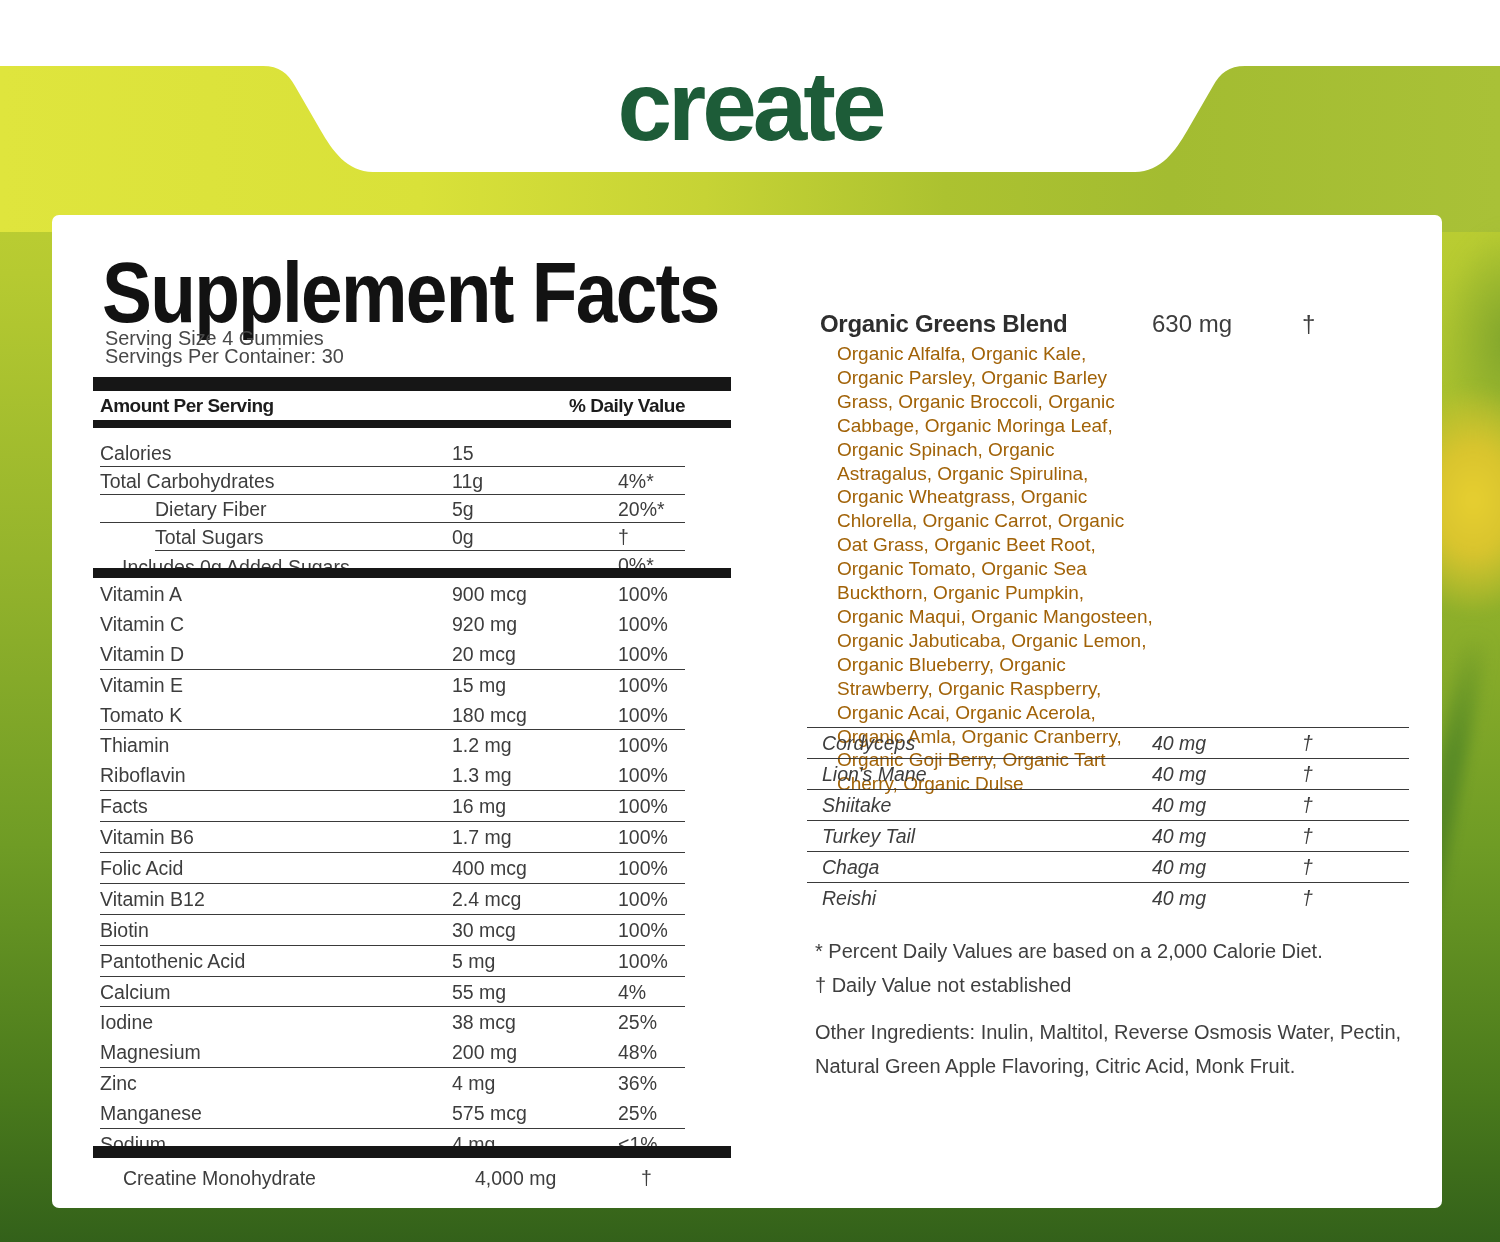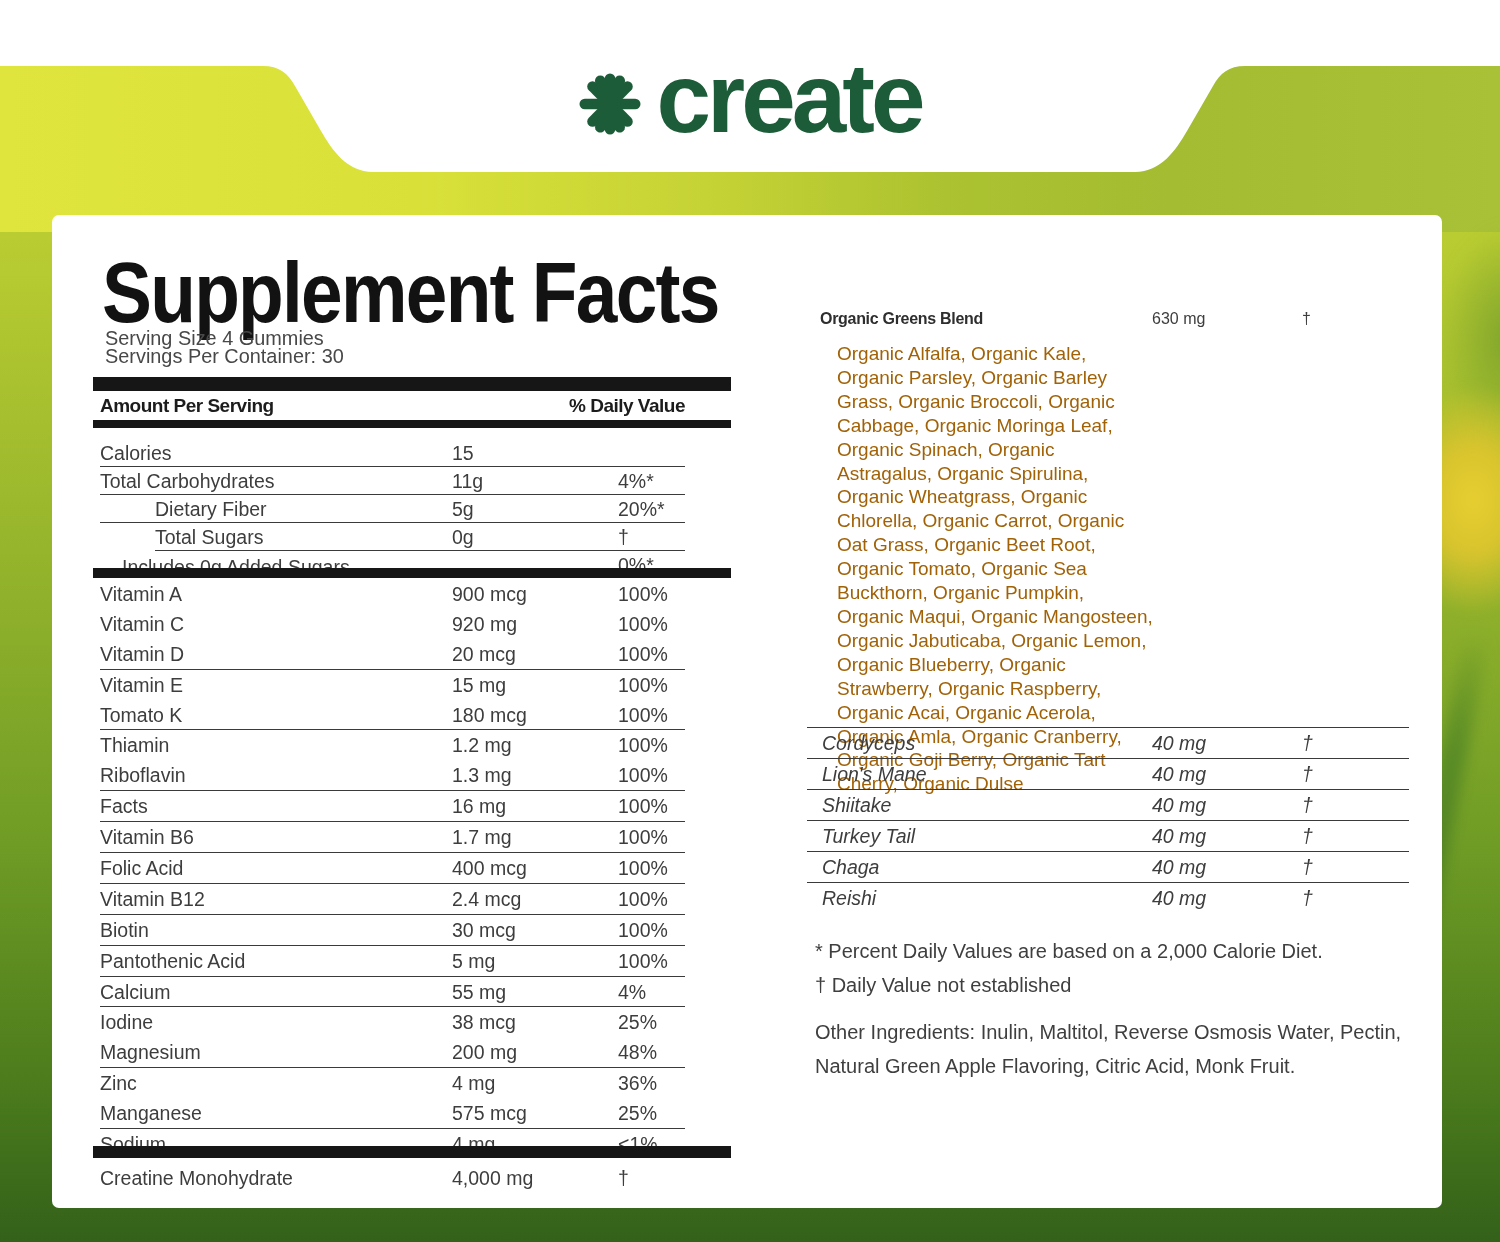--- a/index.html
+++ b/index.html
@@ -13,21 +13,21 @@
   .bg-leaf{position:absolute;left:1440px;top:225px;width:140px;height:230px;border-radius:50%;
     background:radial-gradient(closest-side,#7fa42c 0%,rgba(127,164,44,0) 100%);filter:blur(8px);}
   .bg-flower{position:absolute;left:1388px;top:385px;width:170px;height:230px;border-radius:50%;
     background:radial-gradient(closest-side,#e7cf30 0%,#d9c42e 45%,rgba(200,190,45,0) 100%);filter:blur(6px);}
   .bg-stem{position:absolute;left:1418px;top:630px;width:26px;height:480px;
     background:linear-gradient(to bottom,rgba(80,130,35,0) 0%,#5a8c26 25%,#47771f 75%,rgba(60,100,30,0) 100%);
     transform:rotate(11deg);filter:blur(7px);}
   
   .hdr-svg{position:absolute;left:0;top:0;}
   .logo{position:absolute;left:0;top:52px;width:100%;height:100px;
-        display:flex;justify-content:center;align-items:center;gap:16px;}
+        display:flex;justify-content:center;align-items:center;gap:16px;flex-direction:column;}
   .logo-text{font-size:98px;font-weight:700;letter-spacing:-4px;line-height:1;
              transform:translateY(-4px);}
   .logo-ast{transform:translateY(2px);}
   
   .card{position:absolute;left:52px;top:215px;width:1390px;height:993px;background:#ffffff;color:#3d3d3d;border-radius:7px;}
   .sf-title{position:absolute;left:50px;top:34px;font-size:86px;font-weight:700;color:#121212;
             letter-spacing:-2px;line-height:1;white-space:nowrap;
             transform:scaleX(.87);transform-origin:left;}
   .serving{position:absolute;left:53px;top:114px;font-size:20.5px;line-height:17.5px;color:#484848;
            transform:scaleX(.97);transform-origin:left;}
@@ -36,38 +36,38 @@
   .bar-2{left:41px;top:205px;width:638px;height:8px;}
   .bar-3{left:41px;top:353px;width:638px;height:10px;}
   .bar-4{left:41px;top:931px;width:638px;height:12px;}
   .cols-hdr{position:absolute;left:48px;top:180px;width:585px;height:22px;font-size:19px;font-weight:700;color:#1c1c1c;}
   .cols-hdr .ch-l{position:absolute;left:0;letter-spacing:-.5px;}
   .cols-hdr .ch-r{position:absolute;right:0;letter-spacing:-.5px;}
   
   .rows{position:absolute;left:48px;width:585px;}
   .rows-top{top:224px;text-align:center;}
   .rows-vit{top:364px;}
-  .rows-end{top:946px;}
+  .rows-end{top:946px;margin-left:23px;}
   .nrow{position:relative;font-size:19.5px;color:#3d3d3d;}
   .rows-top .nrow{height:27px;}
   .rows-top .nrow.tall{height:34px;}
   .rows-vit .nrow{height:29.9px;}
   .rows-end .nrow{height:34px;}
   .nrow span{position:absolute;top:50%;transform:translateY(-50%);white-space:nowrap;}
   .nrow .rn{left:0;}
   .nrow.ind1 .rn{left:55px;}
   .nrow.ind05 .rn{left:22px;}
   .nrow .ra{left:352px;}
   .nrow .rd{left:518px;}
   .nrow.lf{border-bottom:1.6px solid #3a3a3a;}
   .nrow.li::after{content:"";position:absolute;left:55px;right:0;bottom:-1px;border-top:1.6px solid #3a3a3a;}
   .nrow.raised .rd{top:4px;transform:none;}
   
   .rcol{position:absolute;left:755px;top:0;width:602px;}
-  .blend-row{position:absolute;left:0;top:95px;width:602px;height:26px;font-size:16px;}
+  .blend-row{position:absolute;left:0;top:95px;width:602px;height:26px;font-size:24px;}
   .blend-row .bn{position:absolute;left:13px;font-weight:700;color:#2e2e2e;letter-spacing:-.3px;}
   .blend-row .ba{position:absolute;left:345px;color:#3d3d3d;}
   .blend-row .bd{position:absolute;left:495px;color:#3d3d3d;}
   .blend-ing{position:absolute;left:30px;top:127px;width:316px;font-size:19px;line-height:23.9px;color:#a16207;}
   .rows-mush{position:absolute;left:0;top:512px;width:602px;border-top:1.6px solid #3a3a3a;}
   .rows-mush .nrow{height:30px;border-bottom:1.6px solid #3a3a3a;font-style:italic;}
   .rows-mush .nrow:last-child{border-bottom:none;}
   .rows-mush .rn{left:15px;}
   .rows-mush .ra{left:345px;}
   .rows-mush .rd{left:495px;}

